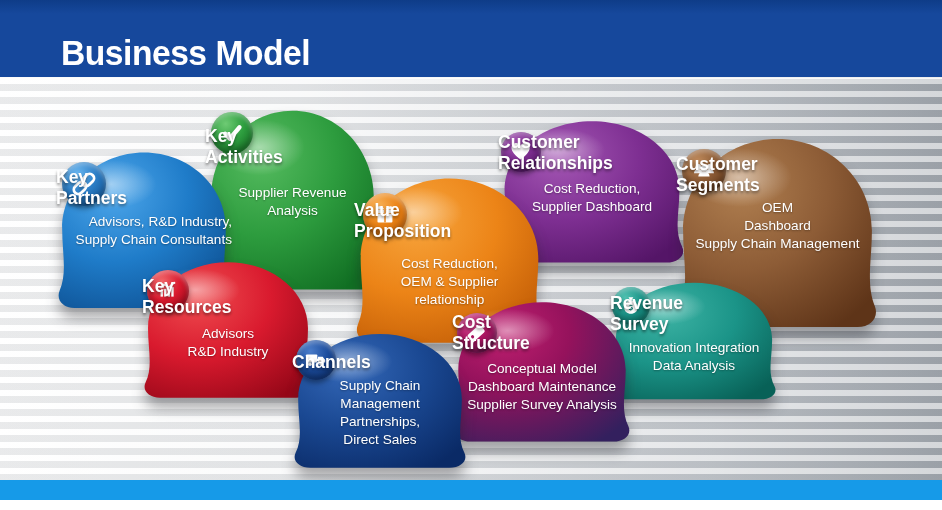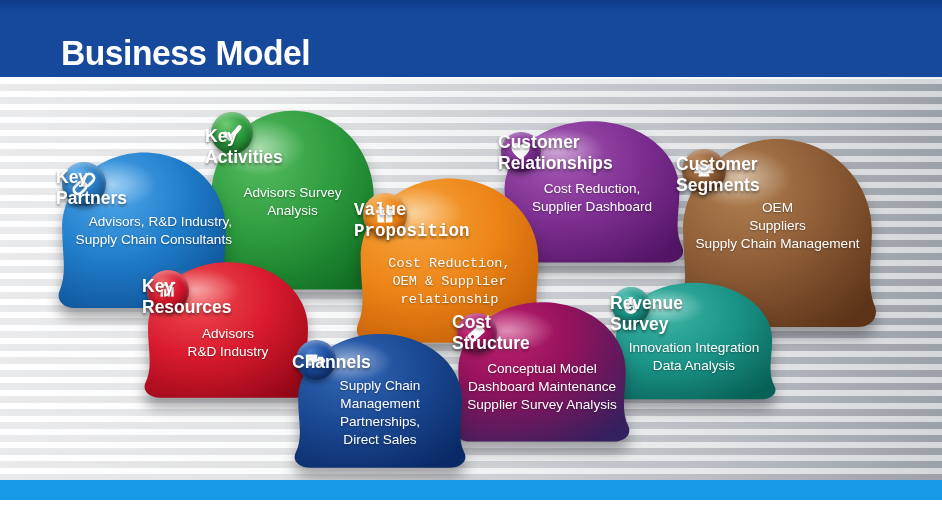--- a/index.html
+++ b/index.html
@@ -133,21 +133,21 @@
       <path d="M100 3 C152 3 193 45 193 96 C193 127 187 150 196 173 C200 184 192 194 179 194 L21 194 C8 194 0 184 4 173 C13 150 7 127 7 96 C7 45 48 3 100 3 Z" fill="url(#gb-ka)"></path>
       <ellipse cx="62" cy="42" rx="52" ry="30" fill="url(#hl)"></ellipse>
     </svg>
     <div class="badge bd-ka" style="left:6px;top:4px;width:42px;height:42px;">
       <svg viewBox="0 0 48 48">
           <path d="M12 25 L20 33 L36 14" stroke="#fff" stroke-width="7.5" fill="none" stroke-linecap="round" stroke-linejoin="round"></path>
         </svg>
     </div>
     <div class="b-title" style="top:18px;">Key
 Activities</div>
-    <div class="b-body" style="top:76px;">Advisors Survey
+    <div class="b-body" style="top:76px;">Supplier Revenue
 Analysis</div>
   </div>
 
   <div class="bubble" style="left:498px;top:119px;width:188px;height:148px;z-index:1;">
     <svg class="blob" viewBox="0 0 200 200" preserveAspectRatio="none">
       <path d="M100 3 C152 3 193 45 193 96 C193 127 187 150 196 173 C200 184 192 194 179 194 L21 194 C8 194 0 184 4 173 C13 150 7 127 7 96 C7 45 48 3 100 3 Z" fill="url(#gb-cr)"></path>
       <ellipse cx="62" cy="42" rx="52" ry="30" fill="url(#hl)"></ellipse>
     </svg>
     <div class="badge bd-cr" style="left:3px;top:13px;width:40px;height:40px;">
       <svg viewBox="0 0 48 48">
@@ -192,25 +192,25 @@
         <circle cx="33" cy="17" r="4.2"></circle>
             <path d="M26 27.5c0-4.2 3-6.8 7-6.8s7 2.6 7 6.8z"></path>
         <circle cx="24" cy="20" r="5.2"></circle>
             <path d="M15 33c0-5.2 4-8.2 9-8.2s9 3 9 8.2z"></path>
       </g>
         </svg>
     </div>
     <div class="b-title" style="top:18px;">Customer
 Segments</div>
     <div class="b-body" style="top:63px;">OEM
-Suppliers
+Dashboard
 Supply Chain Management</div>
   </div>
 
-  <div class="bubble" style="left:354px;top:176px;width:191px;height:172px;z-index:3;font-family:Liberation Mono, monospace;">
+  <div class="bubble" style="left:354px;top:176px;width:191px;height:172px;z-index:3;">
     <svg class="blob" viewBox="0 0 200 200" preserveAspectRatio="none">
       <path d="M100 3 C152 3 193 45 193 96 C193 127 187 150 196 173 C200 184 192 194 179 194 L21 194 C8 194 0 184 4 173 C13 150 7 127 7 96 C7 45 48 3 100 3 Z" fill="url(#gb-vp)"></path>
       <ellipse cx="62" cy="42" rx="52" ry="30" fill="url(#hl)"></ellipse>
     </svg>
     <div class="badge bd-vp" style="left:9px;top:17px;width:44px;height:44px;">
       <svg viewBox="0 0 48 48">
           <g fill="#fff">
         <rect x="12" y="22" width="24" height="14" rx="1.5"></rect>
         <rect x="10" y="15.5" width="28" height="5.5" rx="1.5"></rect>
         <path d="M23 14.5c-6.5-8-14.5-3.5-9 .5z"></path>

